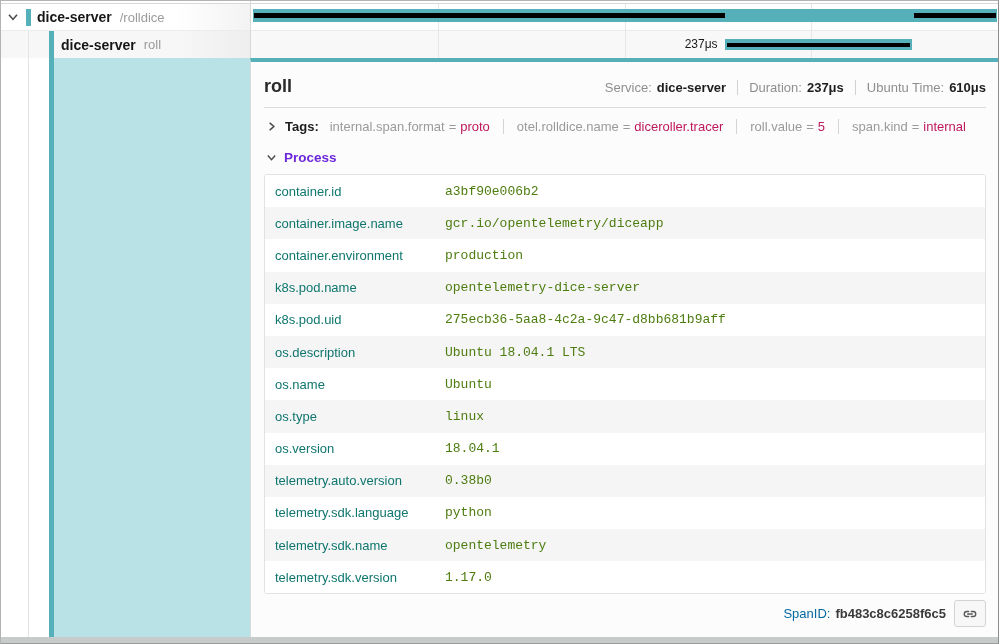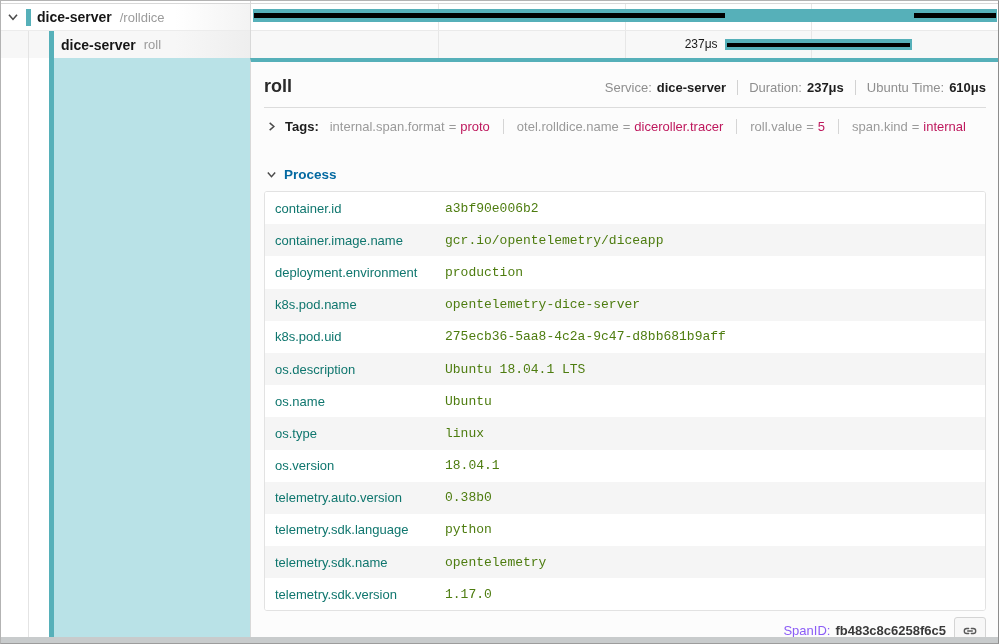--- a/index.html
+++ b/index.html
@@ -61,31 +61,31 @@
 
   .tags-row{display:flex;align-items:center;margin-top:8px;font-size:13px;height:20px;}
   .tags-chev{margin-right:7px;}
   .tags-label{font-weight:700;color:#1d1d1d;margin-right:11px;}
   .tag-item{display:flex;align-items:center;white-space:nowrap;}
   .tag-item + .tag-item{border-left:1px solid #d5d5d5;margin-left:13px;padding-left:13px;}
   .tag-key{color:#9a9a9a;}
   .tag-eq{color:#9a9a9a;padding:0 4px;}
   .tag-val{color:#be185d;}
 
-  .proc-hdr{display:flex;align-items:center;margin-top:29px;font-size:13.5px;font-weight:700;color:#0369a1;height:18px;}
+  .proc-hdr{display:flex;align-items:center;margin-top:12px;font-size:13.5px;font-weight:700;color:#6d28d9;height:18px;}
   .proc-hdr .chev{margin-right:6px;}
 
   .kv-table{margin-top:8px;border:1px solid #e2e2e2;border-radius:3px;background:#fff;overflow:hidden;}
   .kv-row{display:flex;align-items:center;height:32.2px;font-size:13px;background:#fff;}
   .kv-row:nth-child(even){background:#f5f5f5;}
   .kv-key{width:170px;padding-left:10px;color:#0f766e;flex-shrink:0;}
   .kv-val{font-family:"Liberation Mono","DejaVu Sans Mono",monospace;color:#4d7c0f;font-size:13px;white-space:nowrap;}
 
   .d-footer{display:flex;justify-content:flex-end;align-items:center;margin-top:6px;font-size:13px;}
-  .spanid-label{color:#8b5cf6;}
+  .spanid-label{color:#0369a1;}
   .spanid-value{color:#3a3a3a;font-weight:600;margin-left:5px;}
   .link-btn{margin-left:8px;width:32px;height:27px;box-sizing:border-box;border:1px solid #d4d4d4;
     border-radius:3px;background:#f7f7f7;display:flex;align-items:center;justify-content:center;cursor:pointer;}
 
   .bottom-bar{position:absolute;left:0;bottom:0;right:0;height:6px;background:#c8cbcc;}
 </style>
 </head>
 <body>
 
 <div class="screen">
@@ -193,21 +193,21 @@
     <div class="kv-table">
       <div class="kv-row">
           <span class="kv-key">container.id</span>
           <span class="kv-val">a3bf90e006b2</span>
         </div>
       <div class="kv-row">
           <span class="kv-key">container.image.name</span>
           <span class="kv-val">gcr.io/opentelemetry/diceapp</span>
         </div>
       <div class="kv-row">
-          <span class="kv-key">deployment.environment</span>
+          <span class="kv-key">container.environment</span>
           <span class="kv-val">production</span>
         </div>
       <div class="kv-row">
           <span class="kv-key">k8s.pod.name</span>
           <span class="kv-val">opentelemetry-dice-server</span>
         </div>
       <div class="kv-row">
           <span class="kv-key">k8s.pod.uid</span>
           <span class="kv-val">275ecb36-5aa8-4c2a-9c47-d8bb681b9aff</span>
         </div>

